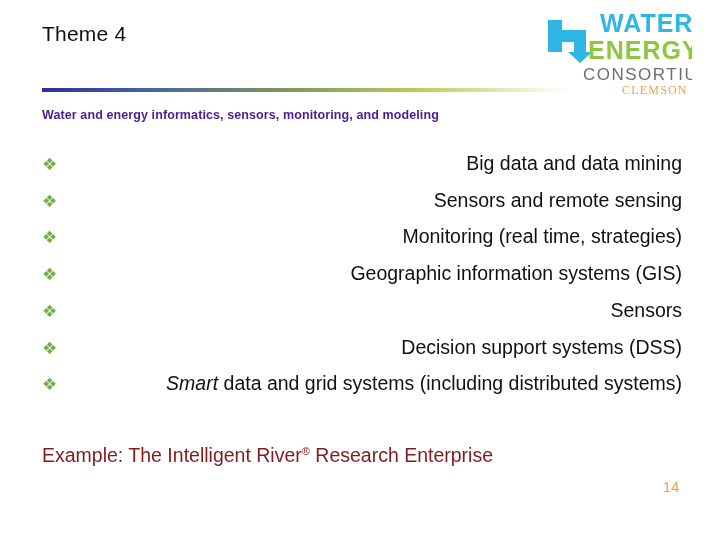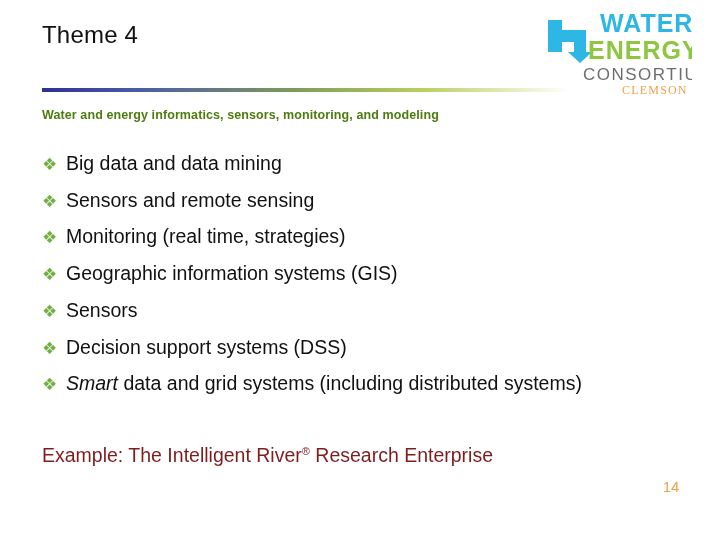--- a/index.html
+++ b/index.html
@@ -20,21 +20,21 @@
     width: 720px;
     height: 540px;
     box-sizing: border-box;
   }
 
   
   .title {
     position: absolute;
     left: 42px;
     top: 22px;
-    font-size: 24px;
+    font-size: 21px;
     font-weight: normal;
     color: #111111;
     letter-spacing: 0.2px;
     line-height: 1.1;
   }
 
   
   .title-rule {
     position: absolute;
     left: 42px;
@@ -54,21 +54,21 @@
   }
   .logo svg { display: block; }
 
   
   .subtitle {
     position: absolute;
     left: 42px;
     top: 108px;
     font-size: 12.5px;
     font-weight: bold;
-    color: #4d7c0f;
+    color: #4c1d95;
     letter-spacing: 0.1px;
   }
 
   
   .bullets {
     position: absolute;
     left: 42px;
     top: 146px;
     width: 640px;
   }
@@ -82,20 +82,21 @@
   }
   .bullet-mark {
     color: #72b043;
     font-size: 17px;
     width: 24px;
     flex: 0 0 24px;
     line-height: 34.7px;
   }
   .bullet-text {
     flex: 1 1 auto;
+    text-align: right;
   }
   .bullet-text .ital {
     font-style: italic;
   }
 
   
   .example {
     position: absolute;
     left: 42px;
     top: 444px;

